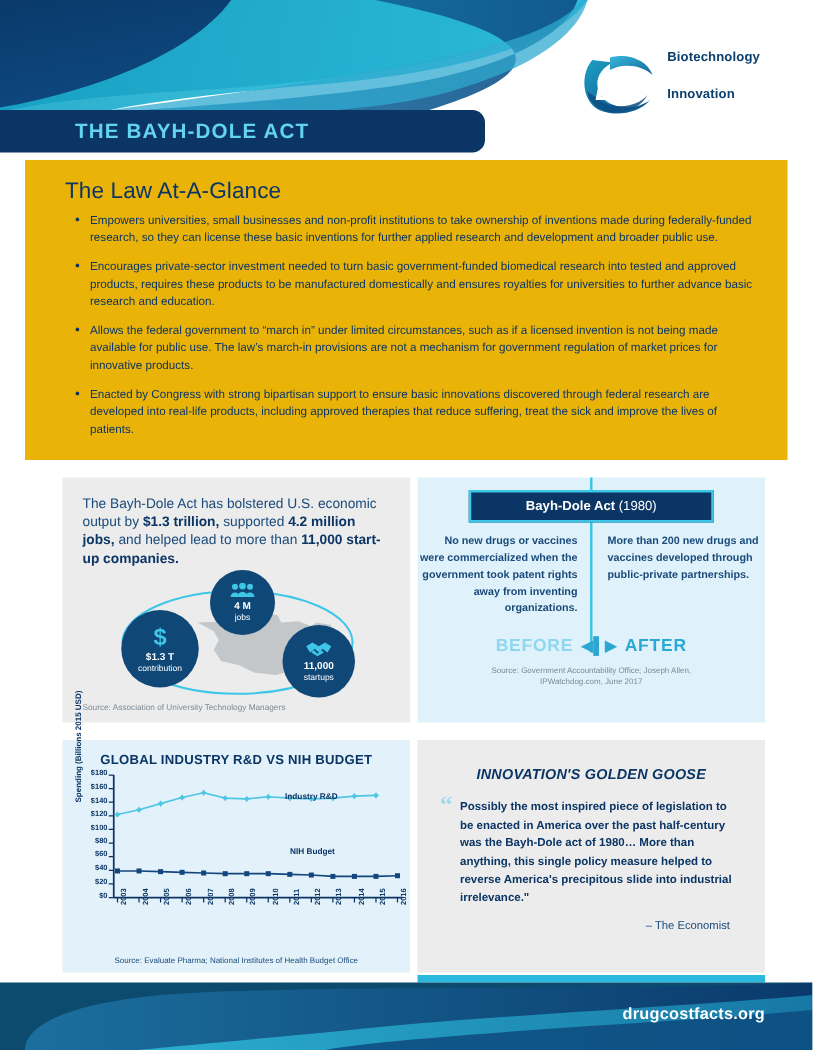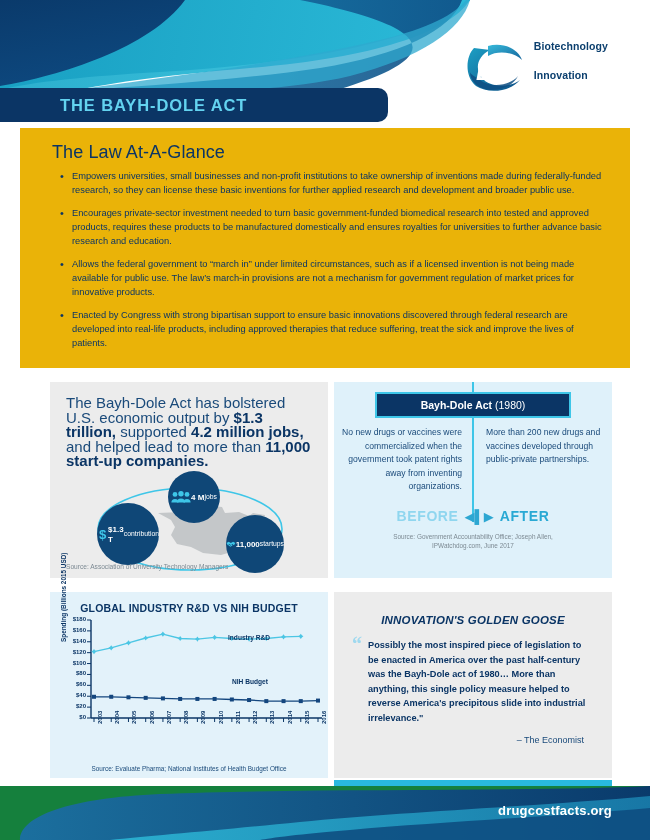--- a/index.html
+++ b/index.html
@@ -46,41 +46,41 @@
 
   
   .panel { position:absolute; }
   .p-econ  { left:50px;  top:382px; width:278px; height:196px; background:#ececec; }
   .p-ba    { left:334px; top:382px; width:278px; height:196px; background:#dff1fa; }
   .p-chart { left:50px;  top:592px; width:278px; height:186px; background:#e3f2fa; }
   .p-quote { left:334px; top:592px; width:278px; height:186px; background:#ececec; }
   .quote-bar { position:absolute; left:334px; top:780px; width:278px; height:6px; background:#29b9de; }
 
   
-  .econ-lead { color:#1a4a7a; font-size:15px; line-height:14.5px; padding:14px 16px 0 16px; }
+  .econ-lead { color:#1a4a7a; font-size:11px; line-height:14.5px; padding:14px 16px 0 16px; }
   .econ-lead b { color:#0b3565; }
   .econ-graphic { position:relative; width:278px; height:118px; }
   .econ-src { position:absolute; left:16px; bottom:8px; color:#7d8a93; font-size:6.6px; }
 
   .circle { position:absolute; border-radius:50%; background:#0f4777; color:#ffffff;
-            display:flex; align-items:center; justify-content:center; }
+            display:flex; flex-direction:column; align-items:center; justify-content:center; }
   .circle .c-num { font-size:8px; font-weight:bold; line-height:10px; margin-top:2px; }
   .circle .c-lab { font-size:6.8px; line-height:9px; font-weight:normal; }
   .c-jobs  { left:118px; top:2px;  width:52px; height:52px; }
   .c-money { left:47px;  top:34px; width:62px; height:62px; }
   .c-start { left:176px; top:46px; width:58px; height:58px; }
 
   
   .ba-stem { position:absolute; left:138px; top:0; width:2px; height:140px; background:#3ec6e8; }
   .ba-badge { position:absolute; left:41px; top:10px; width:196px; height:26px;
               background:#0b3565; border:2px solid #3ec6e8;
               display:flex; align-items:center; justify-content:center; }
   .ba-badge span { color:#ffffff; font-size:10.5px; font-weight:bold; white-space:nowrap; }
   .ba-badge span i { font-style:normal; font-weight:normal; }
-  .ba-cols { position:absolute; left:0; top:44px; width:296px; display:flex; }
+  .ba-cols { position:absolute; left:0; top:44px; width:296px; display:flex;font-weight:bold; }
   .ba-col { color:#1a4a7a; font-size:8.6px; line-height:13.5px; }
   .ba-left  { width:140px; text-align:right; padding-right:12px; }
   .ba-right { width:138px; text-align:left;  padding-left:12px; }
   .ba-legend { position:absolute; left:0; top:126px; width:278px;
                display:flex; align-items:center; justify-content:center; gap:6px; }
   .ba-before { color:#8fd6ef; font-size:14px; font-weight:bold; letter-spacing:.6px; }
   .ba-after  { color:#29a9d4; font-size:14px; font-weight:bold; letter-spacing:.6px; }
   .ba-arrows { color:#2da7d2; font-size:13px; line-height:13px; }
   .ba-src { position:absolute; left:0; top:150px; width:278px; text-align:center;
             color:#7d8a93; font-size:6.4px; line-height:9px; }
@@ -104,21 +104,21 @@
   
   .q-title { color:#0b3565; font-size:11.5px; font-weight:bold; font-style:italic;
              text-align:center; padding:22px 10px 0 10px; letter-spacing:.2px; }
   .q-body { position:relative; color:#0b3565; font-size:9.2px; font-weight:bold;
             line-height:14.5px; padding:12px 26px 0 34px; }
   .q-mark { position:absolute; left:18px; top:8px; color:#9fd9ef;
             font-size:20px; font-weight:bold; font-family:"Liberation Serif", serif; line-height:20px; }
   .q-attr { color:#1a4a7a; font-size:9px; text-align:right; padding:10px 28px 0 0; }
 
   
-  .footer { position:absolute; left:0; top:786px; width:650px; height:54px; background:#15803d; overflow:hidden; }
+  .footer { position:absolute; left:0; top:786px; width:650px; height:54px; background:#0c4a6e; overflow:hidden; }
   .footer-url { position:absolute; right:38px; top:17px; color:#ffffff;
                 font-size:13px; font-weight:bold; letter-spacing:.2px; }
 </style>
 </head>
 <body>
 
 <div class="page">
 
   <div class="header">
     <svg class="header-waves" viewBox="0 0 650 92" preserveAspectRatio="none">

